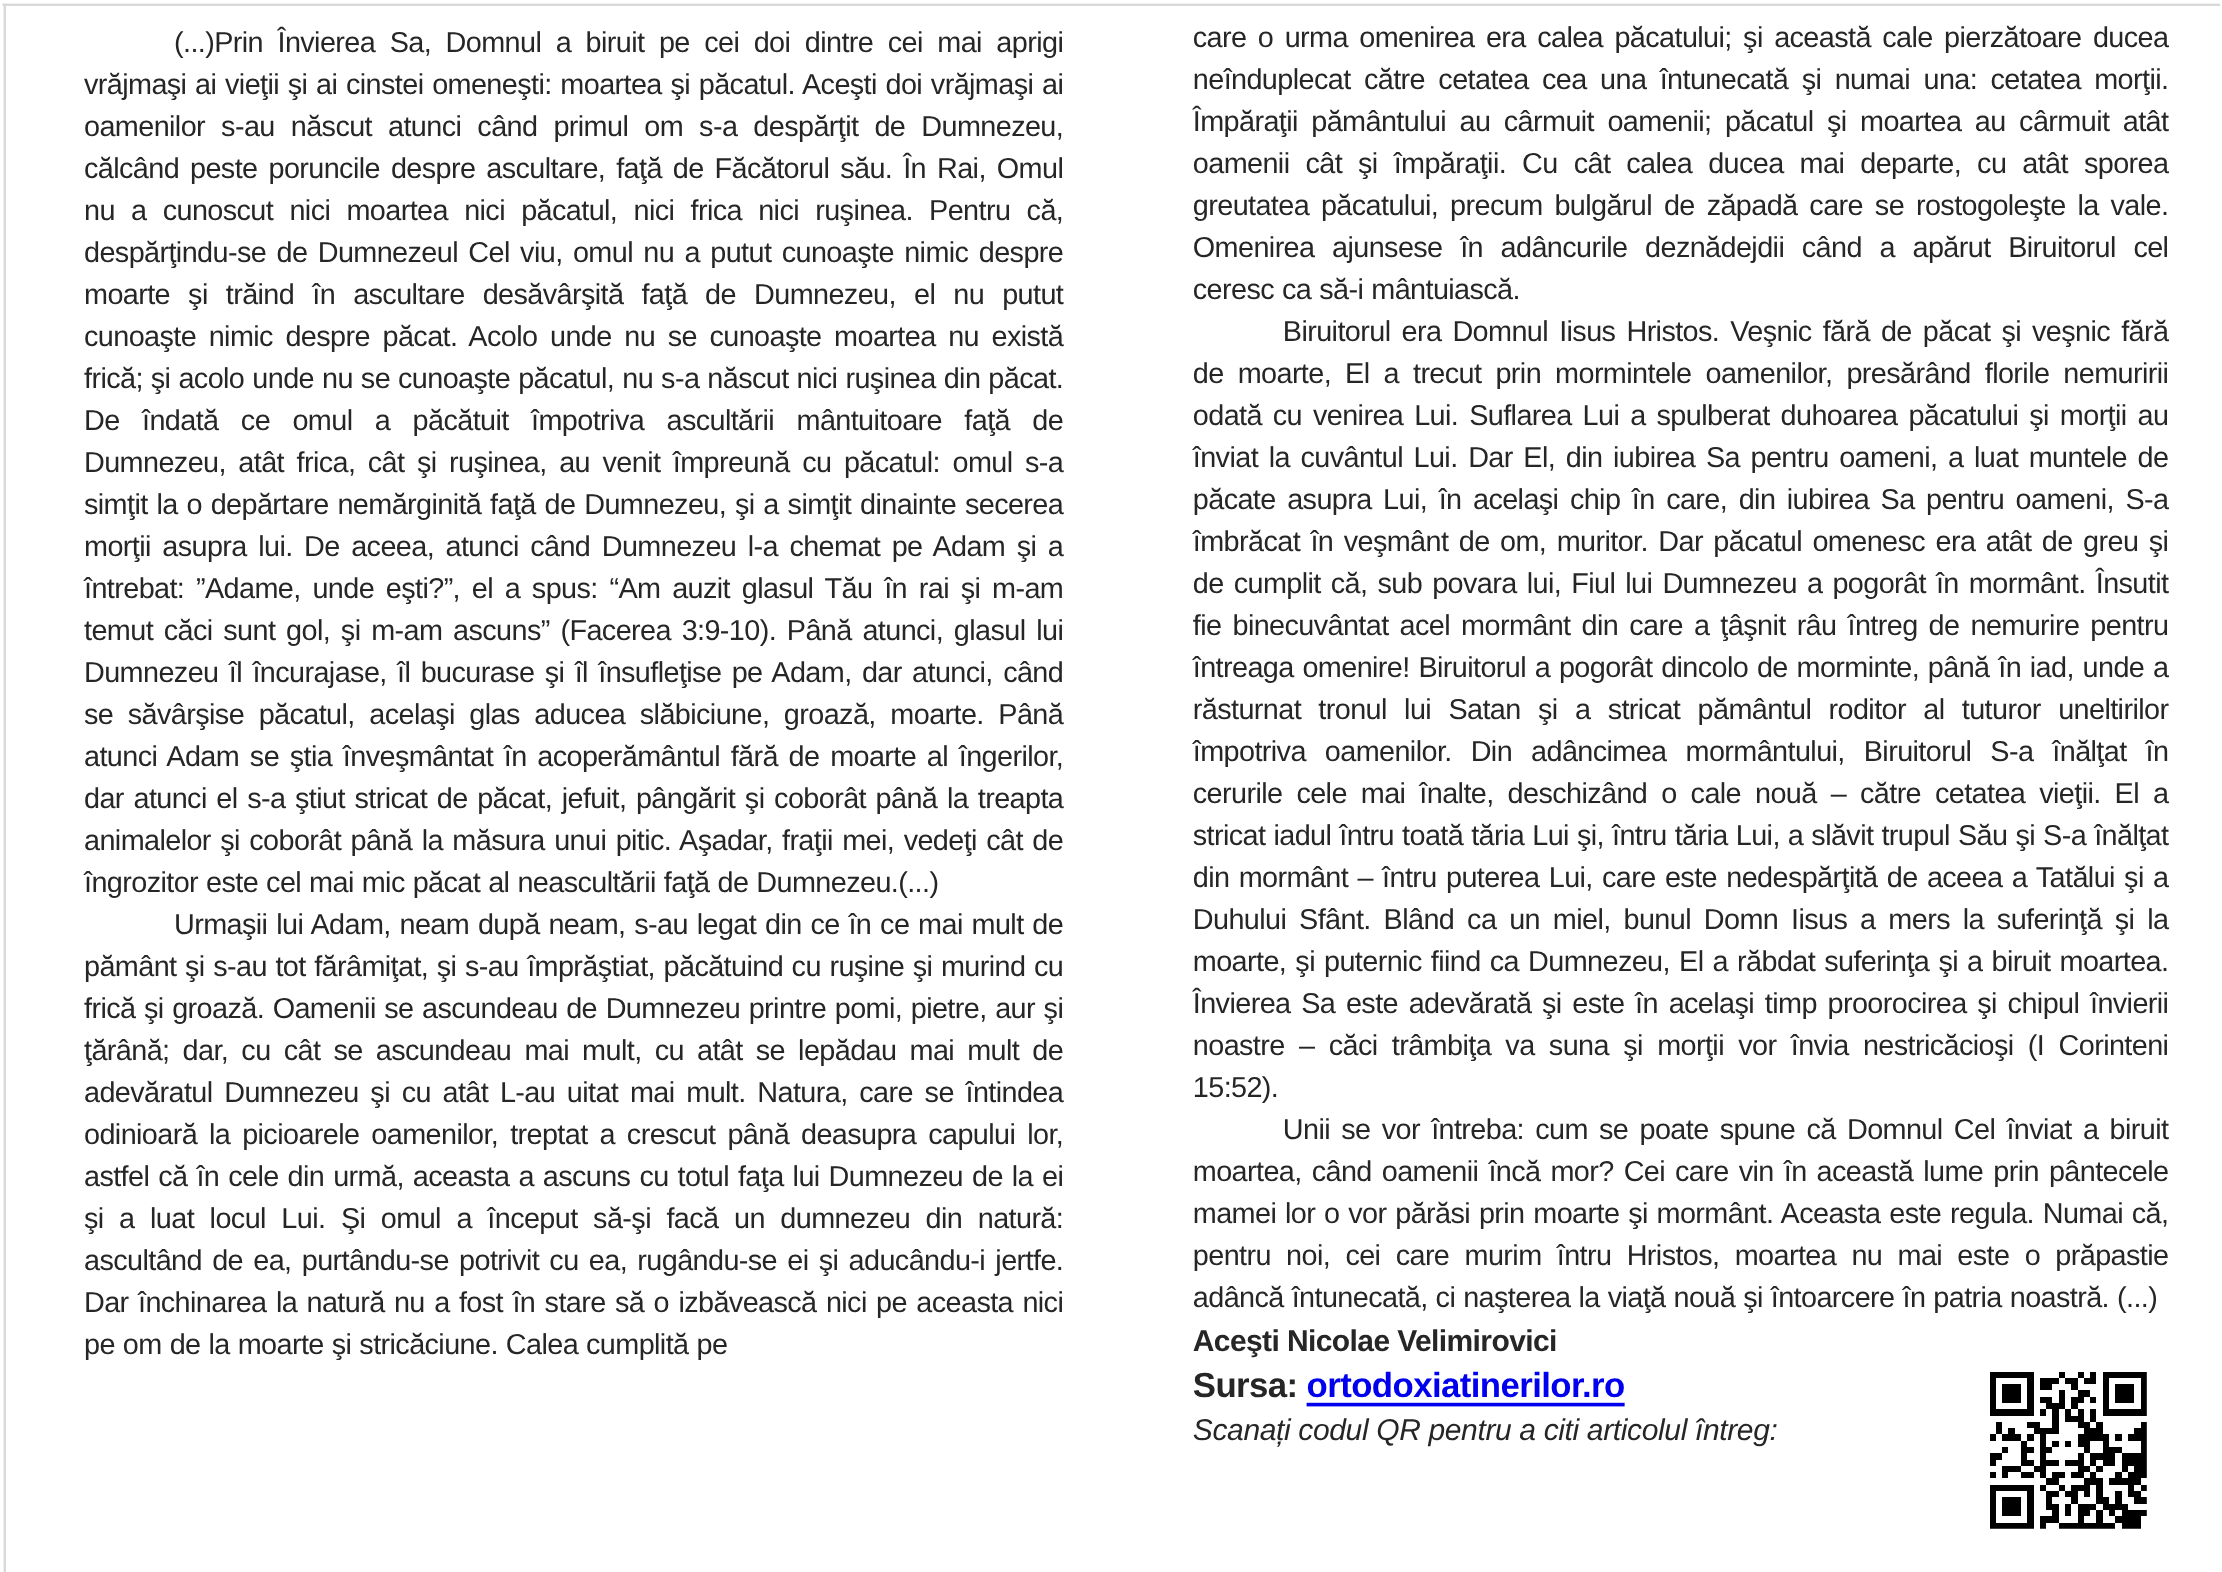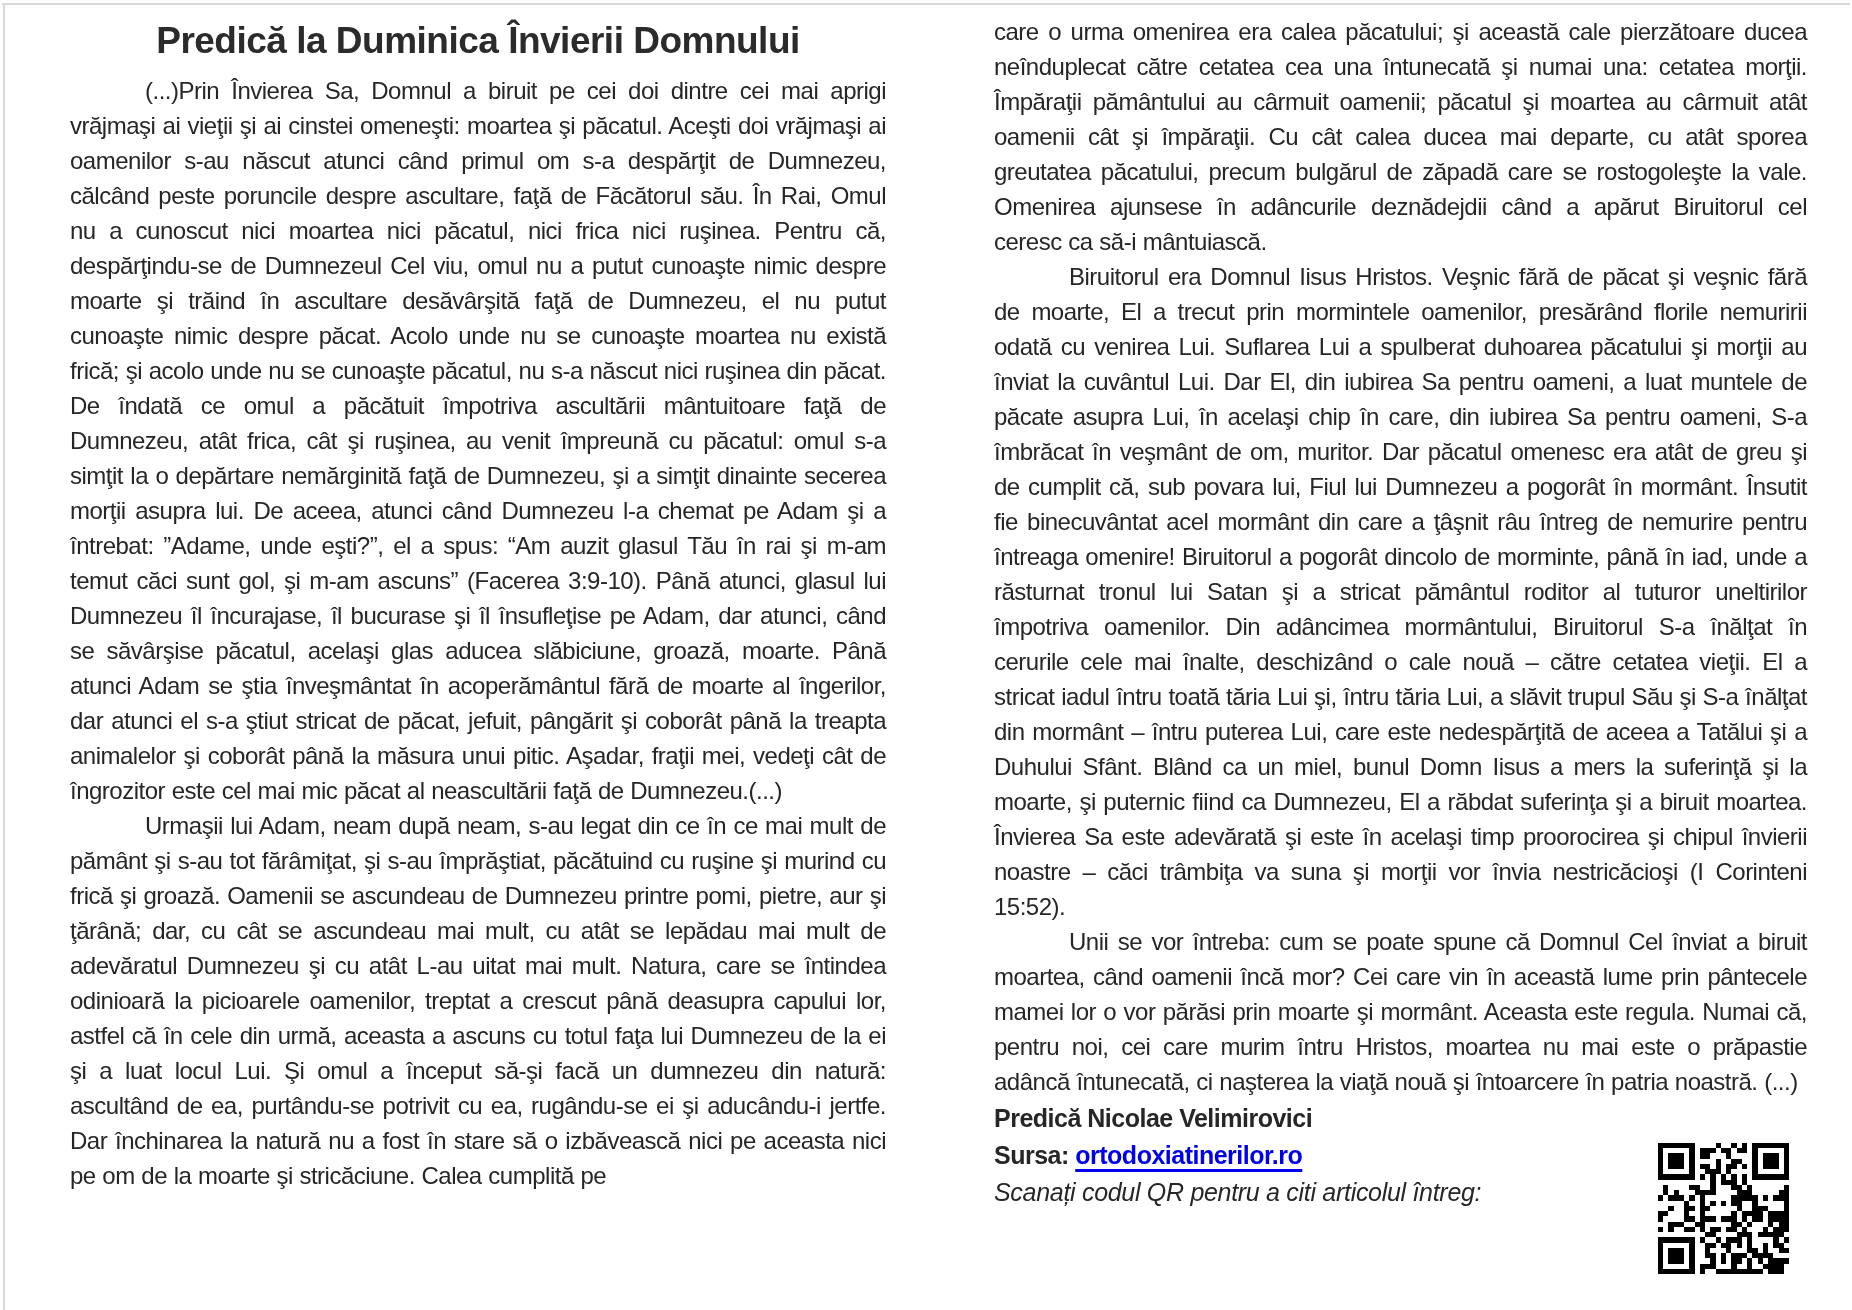--- a/index.html
+++ b/index.html
@@ -15,46 +15,45 @@
   h1.doc-title{
     font-size:37px;line-height:46px;font-weight:bold;text-align:center;
     margin:0 0 9px 0;letter-spacing:-0.5px;color:#2b2b2b;
   }
   p.para{
     margin:0;font-size:24px;line-height:35px;text-align:justify;
     letter-spacing:-0.5px;word-spacing:0.5px;
   }
   p.indent{text-indent:75px;}
   p.author{margin:1px 0 0 0;font-size:25px;line-height:37px;font-weight:bold;letter-spacing:-0.5px;}
-  p.source{margin:0;font-size:25px;line-height:37px;font-weight:bold;letter-spacing:-0.5px;}
+  p.source{margin:0;font-size:29px;line-height:37px;font-weight:bold;letter-spacing:-0.5px;}
   p.source a{
     text-decoration:underline;text-decoration-thickness:3px;text-underline-offset:5px;
     cursor:pointer;
   }
   p.caption{margin:0;font-size:25px;line-height:37px;font-style:italic;letter-spacing:-0.3px;}
   .qr{position:absolute;left:1658px;top:1143px;width:131px;height:131px;}
   .qr svg{display:block;width:131px;height:131px;}
 </style>
 </head>
 <body>
 
 <div class="edge-top"></div>
 <div class="edge-left"></div>
 
 <div class="col-left">
-  <h1 class="doc-title">Predică la Duminica Învierii Domnului</h1>
   <p class="para indent">(...)Prin Învierea Sa, Domnul a biruit pe cei doi dintre cei mai aprigi vrăjmaşi ai vieţii şi ai cinstei omeneşti: moartea şi păcatul. Aceşti doi vrăjmaşi ai oamenilor s-au născut atunci când primul om s-a despărţit de Dumnezeu, călcând peste poruncile despre ascultare, faţă de Făcătorul său. În Rai, Omul nu a cunoscut nici moartea nici păcatul, nici frica nici ruşinea. Pentru că, despărţindu-se de Dumnezeul Cel viu, omul nu a putut cunoaşte nimic despre moarte şi trăind în ascultare desăvârşită faţă de Dumnezeu, el nu putut cunoaşte nimic despre păcat. Acolo unde nu se cunoaşte moartea nu există frică; şi acolo unde nu se cunoaşte păcatul, nu s-a născut nici ruşinea din păcat. De îndată ce omul a păcătuit împotriva ascultării mântuitoare faţă de Dumnezeu, atât frica, cât şi ruşinea, au venit împreună cu păcatul: omul s-a simţit la o depărtare nemărginită faţă de Dumnezeu, şi a simţit dinainte secerea morţii asupra lui. De aceea, atunci când Dumnezeu l-a chemat pe Adam şi a întrebat: ”Adame, unde eşti?”, el a spus: “Am auzit glasul Tău în rai şi m-am temut căci sunt gol, şi m-am ascuns” (Facerea 3:9-10). Până atunci, glasul lui Dumnezeu îl încurajase, îl bucurase şi îl însufleţise pe Adam, dar atunci, când se săvârşise păcatul, acelaşi glas aducea slăbiciune, groază, moarte. Până atunci Adam se ştia înveşmântat în acoperământul fără de moarte al îngerilor, dar atunci el s-a ştiut stricat de păcat, jefuit, pângărit şi coborât până la treapta animalelor şi coborât până la măsura unui pitic. Aşadar, fraţii mei, vedeţi cât de îngrozitor este cel mai mic păcat al neascultării faţă de Dumnezeu.(...)</p>
   <p class="para indent">Urmaşii lui Adam, neam după neam, s-au legat din ce în ce mai mult de pământ şi s-au tot fărâmiţat, şi s-au împrăştiat, păcătuind cu ruşine şi murind cu frică şi groază. Oamenii se ascundeau de Dumnezeu printre pomi, pietre, aur şi ţărână; dar, cu cât se ascundeau mai mult, cu atât se lepădau mai mult de adevăratul Dumnezeu şi cu atât L-au uitat mai mult. Natura, care se întindea odinioară la picioarele oamenilor, treptat a crescut până deasupra capului lor, astfel că în cele din urmă, aceasta a ascuns cu totul faţa lui Dumnezeu de la ei şi a luat locul Lui. Şi omul a început să-şi facă un dumnezeu din natură: ascultând de ea, purtându-se potrivit cu ea, rugându-se ei şi aducându-i jertfe. Dar închinarea la natură nu a fost în stare să o izbăvească nici pe aceasta nici pe om de la moarte şi stricăciune. Calea cumplită pe</p>
 </div>
 
 <div class="col-right">
   <p class="para">care o urma omenirea era calea păcatului; şi această cale pierzătoare ducea neînduplecat către cetatea cea una întunecată şi numai una: cetatea morţii. Împăraţii pământului au cârmuit oamenii; păcatul şi moartea au cârmuit atât oamenii cât şi împăraţii. Cu cât calea ducea mai departe, cu atât sporea greutatea păcatului, precum bulgărul de zăpadă care se rostogoleşte la vale. Omenirea ajunsese în adâncurile deznădejdii când a apărut Biruitorul cel ceresc ca să-i mântuiască.</p>
   <p class="para indent">Biruitorul era Domnul Iisus Hristos. Veşnic fără de păcat şi veşnic fără de moarte, El a trecut prin mormintele oamenilor, presărând florile nemuririi odată cu venirea Lui. Suflarea Lui a spulberat duhoarea păcatului şi morţii au înviat la cuvântul Lui. Dar El, din iubirea Sa pentru oameni, a luat muntele de păcate asupra Lui, în acelaşi chip în care, din iubirea Sa pentru oameni, S-a îmbrăcat în veşmânt de om, muritor. Dar păcatul omenesc era atât de greu şi de cumplit că, sub povara lui, Fiul lui Dumnezeu a pogorât în mormânt. Însutit fie binecuvântat acel mormânt din care a ţâşnit râu întreg de nemurire pentru întreaga omenire! Biruitorul a pogorât dincolo de morminte, până în iad, unde a răsturnat tronul lui Satan şi a stricat pământul roditor al tuturor uneltirilor împotriva oamenilor. Din adâncimea mormântului, Biruitorul S-a înălţat în cerurile cele mai înalte, deschizând o cale nouă – către cetatea vieţii. El a stricat iadul întru toată tăria Lui şi, întru tăria Lui, a slăvit trupul Său şi S-a înălţat din mormânt – întru puterea Lui, care este nedespărţită de aceea a Tatălui şi a Duhului Sfânt. Blând ca un miel, bunul Domn Iisus a mers la suferinţă şi la moarte, şi puternic fiind ca Dumnezeu, El a răbdat suferinţa şi a biruit moartea. Învierea Sa este adevărată şi este în acelaşi timp proorocirea şi chipul învierii noastre – căci trâmbiţa va suna şi morţii vor învia nestricăcioşi (I Corinteni 15:52).</p>
   <p class="para indent">Unii se vor întreba: cum se poate spune că Domnul Cel înviat a biruit moartea, când oamenii încă mor? Cei care vin în această lume prin pântecele mamei lor o vor părăsi prin moarte şi mormânt. Aceasta este regula.  Numai că, pentru noi, cei care murim întru Hristos, moartea nu mai este o prăpastie adâncă întunecată, ci naşterea la viaţă nouă şi întoarcere în patria noastră. (...)</p>
-  <p class="author">Predică Nicolae Velimirovici</p>
+  <p class="author">Aceşti Nicolae Velimirovici</p>
   <p class="source"><span>Sursa:</span><span> </span><a style="color: rgb(0, 0, 238); text-decoration-color: rgb(0, 0, 238);">ortodoxiatinerilor.ro</a></p>
   <p class="caption">Scanați codul QR pentru a citi articolul întreg:</p>
 </div>
 
 <div class="qr" id="qr-box">
     <svg viewBox="0 0 25 25" shape-rendering="crispEdges" xmlns="http://www.w3.org/2000/svg">
       <rect x="0" y="0" width="25" height="25" fill="#ffffff"></rect>
       <rect x="0" y="0" width="1" height="1" fill="#000000"></rect>
       <rect x="1" y="0" width="1" height="1" fill="#000000"></rect>
       <rect x="2" y="0" width="1" height="1" fill="#000000"></rect>

